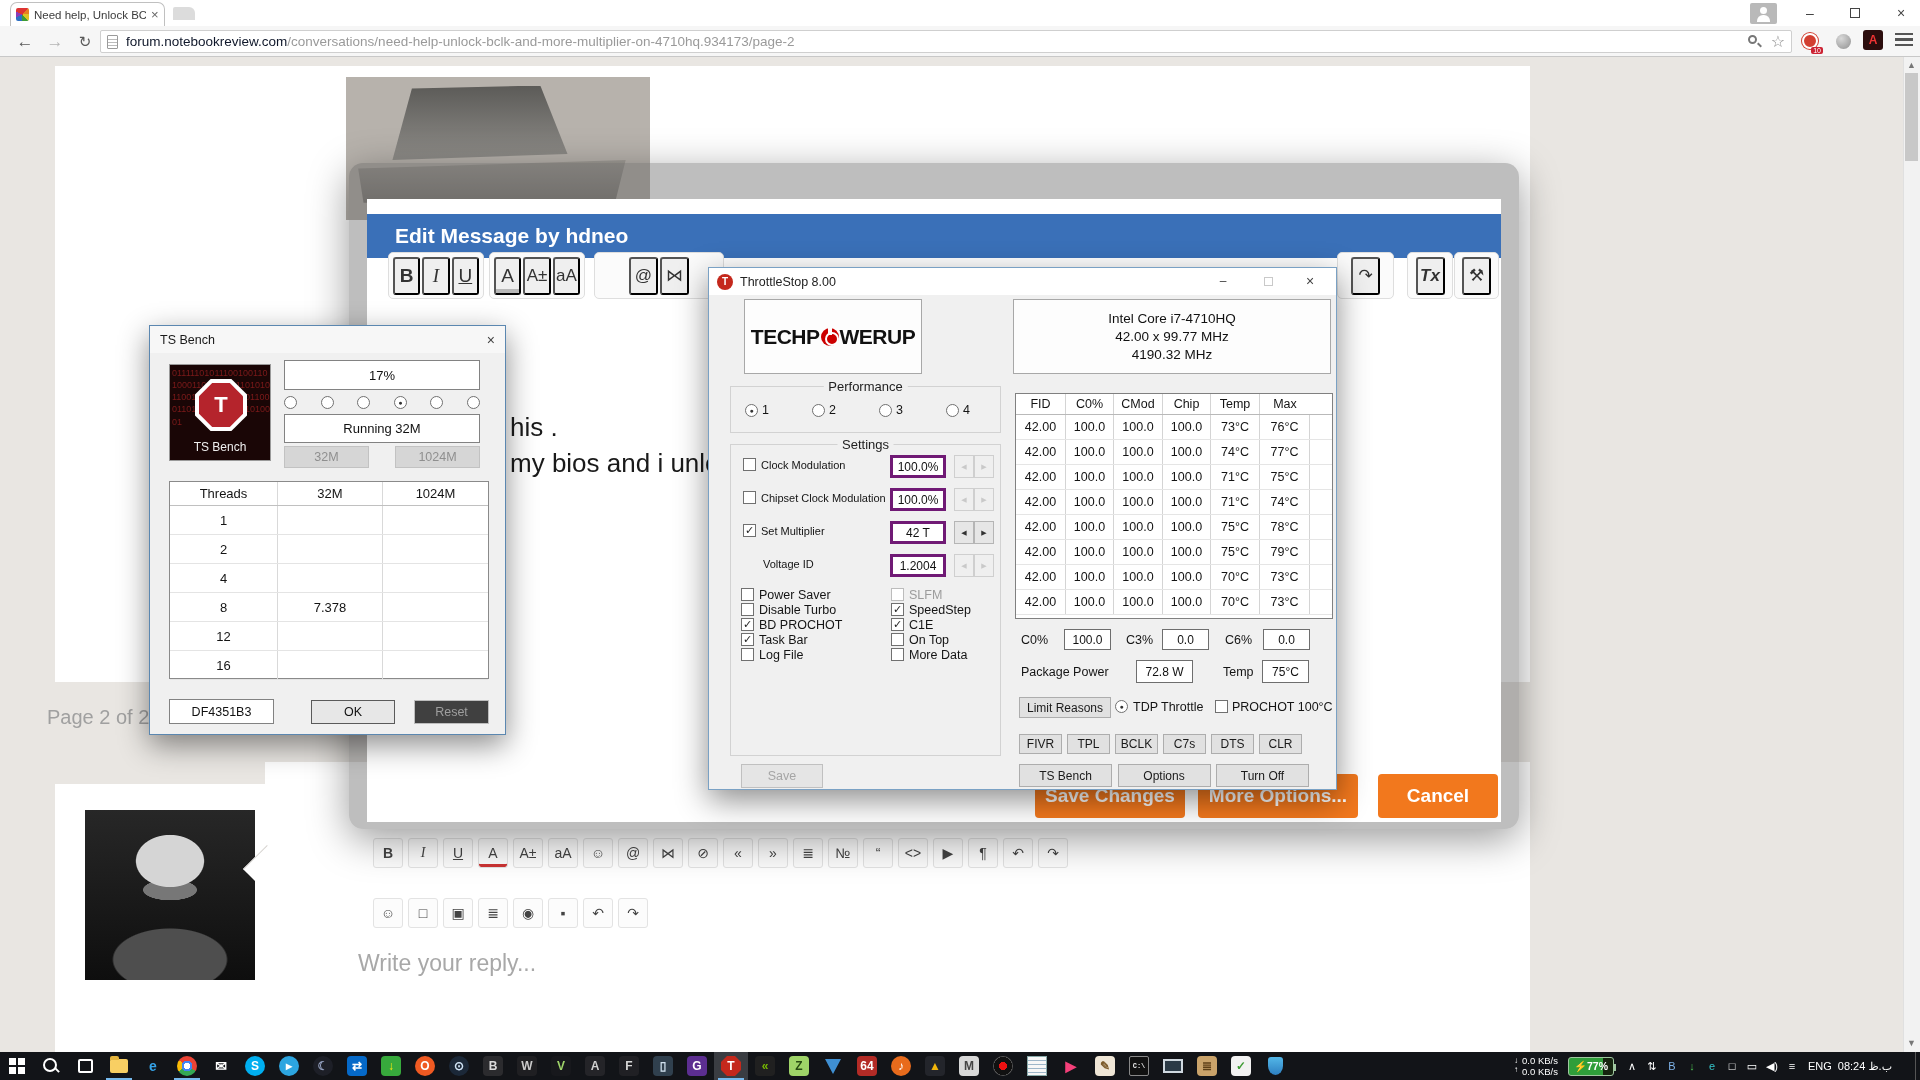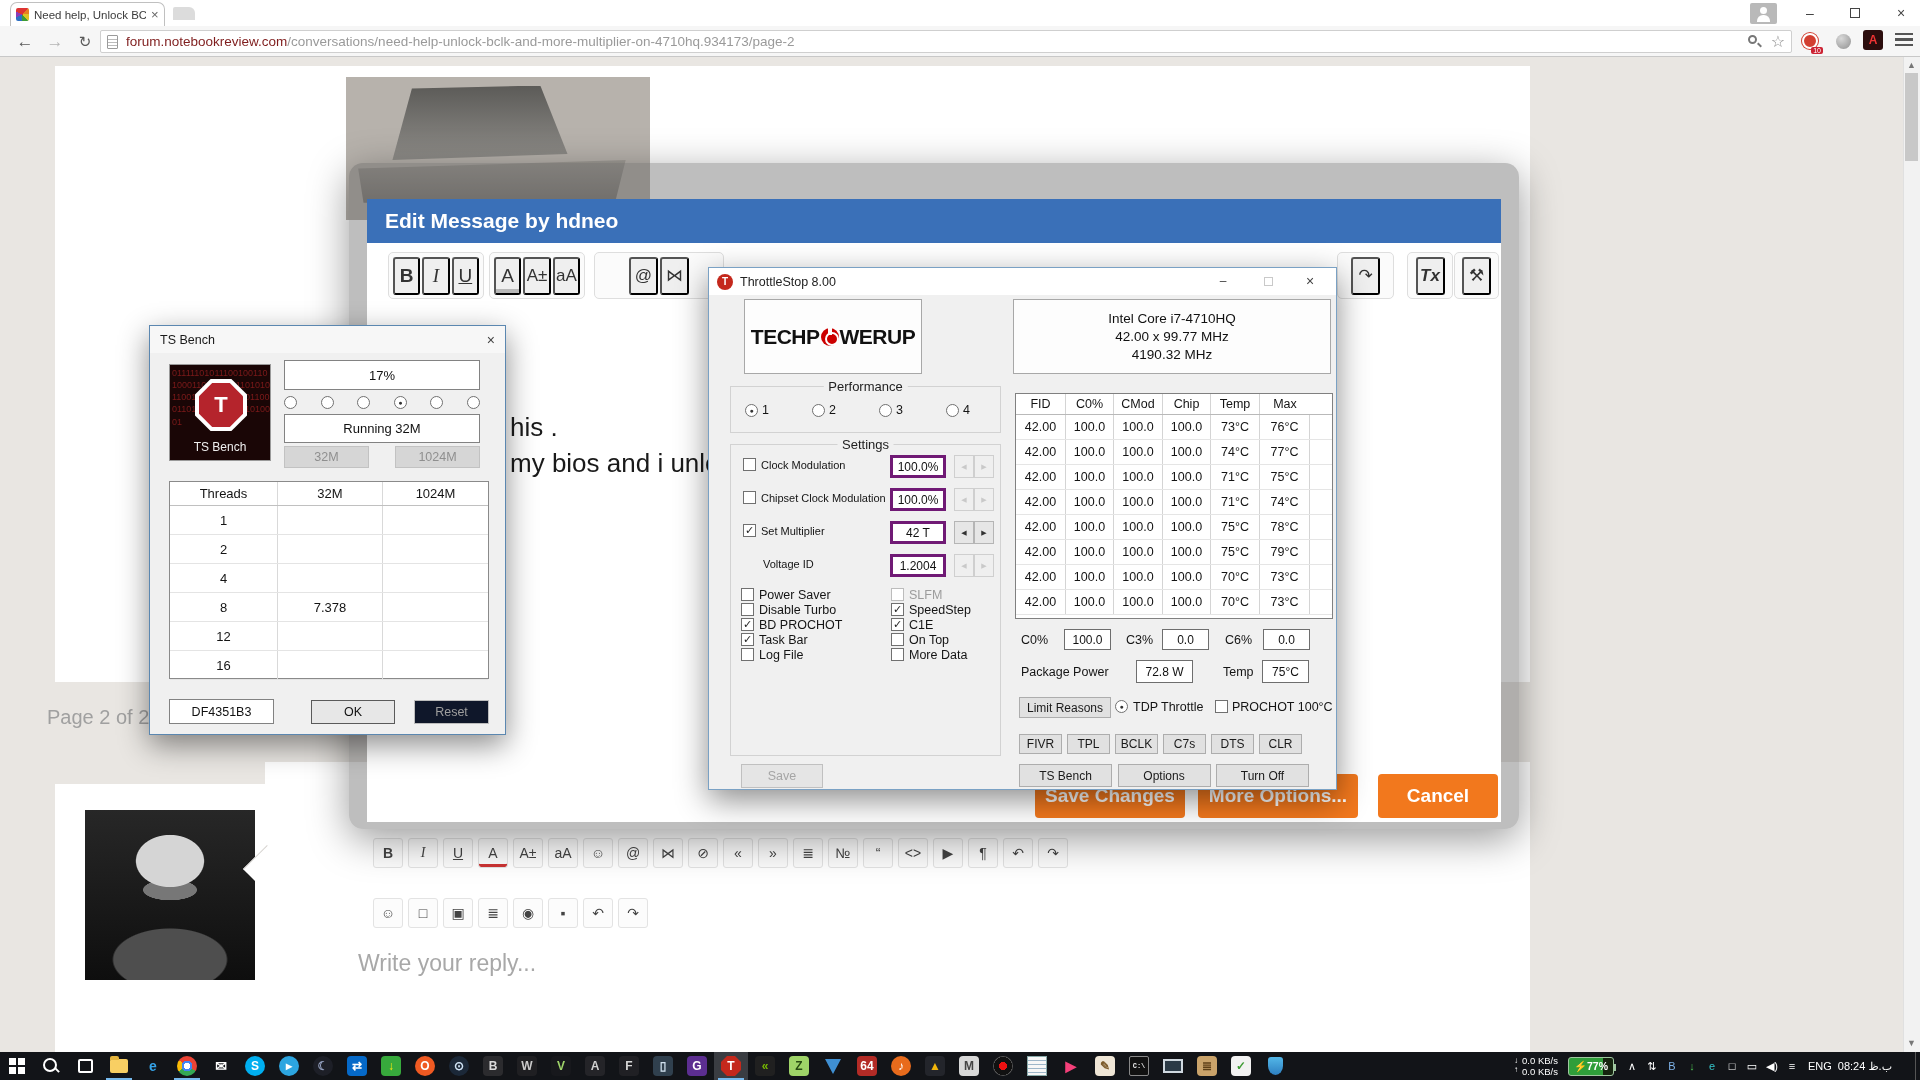--- a/index.html
+++ b/index.html
@@ -26,21 +26,21 @@
   #win-max .box { width:10px; height:10px; border:1px solid #444; }
   #toolbar { left:0; top:26px; width:1920px; height:31px; background:#f6f6f6; border-bottom:1px solid #c8c8c8; }
   .navbtn { top:31px; width:22px; height:22px; display:flex; align-items:center; justify-content:center;
     font-size:17px; color:#5a5a5a; }
   #nav-back { left:14px; } #nav-fwd { left:44px; color:#b5b5b5; } #nav-reload { left:74px; font-size:15px; }
   #omnibox { left:100px; top:30px; width:1692px; height:23px; background:#fff; border:1px solid #cfcfcf;
     border-radius:2px; display:flex; align-items:center; padding:0 6px; }
   #doc-icon { width:11px; height:14px; border:1px solid #9a9a9a; border-radius:1px; margin-right:8px;
     background:linear-gradient(#fff 3px, #bbb 3px 4px, #fff 4px 6px, #bbb 6px 7px, #fff 7px 9px, #bbb 9px 10px, #fff 10px); }
   #url-text { font-size:13.5px; white-space:nowrap; overflow:hidden; flex:1; }
-  #url-text .domain { color:#7f1d1d; } #url-text .path { color:#9a9a9a; }
+  #url-text .domain { color:#0f172a; } #url-text .path { color:#9a9a9a; }
   #zoom-icon { position:relative; width:13px; height:13px; margin-right:10px; }
   #zoom-icon .lens { position:absolute; width:9px; height:9px; border:2px solid #777; border-radius:50%; }
   #zoom-icon .handle { position:absolute; left:9px; top:9px; width:5px; height:2px; background:#777; transform:rotate(45deg); }
   #star-icon { font-size:16px; color:#8a8a8a; line-height:1; }
   .ext { top:30px; width:22px; height:22px; display:flex; align-items:center; justify-content:center; }
   #ext-adblock { left:1799px; } #ext-adblock .hand { width:16px; height:16px; border-radius:50%; background:#d23f31;
     border:2px solid #fff; box-shadow:0 0 0 1px #d23f31; }
   #ext-adblock .badge { position:absolute; right:-2px; bottom:-2px; background:#c23; color:#fff; font-size:7px;
     padding:0 2px; border-radius:2px; }
   #ext-globe { left:1832px; } #ext-globe .ball { width:15px; height:15px; border-radius:50%;
@@ -79,21 +79,21 @@
   
   #scrollbar { left:1903px; top:0px; width:17px; height:995px; background:#f2f2f2; border-left:1px solid #e0e0e0; }
   #sb-up { left:1903px; top:0px; width:17px; height:16px; font-size:9px; color:#777; display:flex; align-items:center; justify-content:center; }
   #sb-down { left:1903px; top:978px; width:17px; height:16px; font-size:9px; color:#777; display:flex; align-items:center; justify-content:center; }
   #sb-thumb { left:1905px; top:16px; width:13px; height:88px; background:#c8c8c8; }
 
   
   #modal-frame { left:349px; top:163px; width:1170px; height:666px; background:rgba(85,85,85,0.38);
     border-radius:14px; box-shadow:0 10px 40px rgba(0,0,0,0.4); }
   #modal { left:367px; top:199px; width:1134px; height:623px; background:#fff; }
-  #modal-header { left:0; top:0; width:1134px; height:44px; background:#3a70b8; display:flex; align-items:center; padding-left:18px; }
+  #modal-header { left:0; top:15px; width:1134px; height:44px; background:#3a70b8; display:flex; align-items:center; padding-left:28px; }
   #modal-title { color:#fff; font-size:21px; font-weight:bold; }
   .tgroup { position:absolute; top:53px; height:47px; border:1px solid #dedede; background:#fbfbfb; border-radius:5px;
     display:flex; align-items:center; justify-content:center; gap:2px; padding:0 4px; }
   .mbtn { width:29px; height:38px; display:flex; align-items:center; justify-content:center; font-size:17px; color:#333; border-radius:3px; }
   .mbtn[data-ic="bold"] { font-weight:bold; font-size:19px; }
   .mbtn[data-ic="italic"] { font-style:italic; font-family:"Liberation Serif",serif; font-size:19px; }
   .mbtn[data-ic="underline"] { text-decoration:underline; font-size:19px; }
   .mbtn[data-ic="text-color"] { font-size:19px; box-shadow:inset 0 -8px 0 -4px #b8b8b8; }
   .mbtn[data-ic="remove-format"] { font-style:italic; font-weight:bold; }
   #mg1 { left:21px; width:96px; } #mg2 { left:122px; width:96px; } #mg3 { left:227px; width:130px; }
@@ -203,21 +203,21 @@
     color:#8f8f8f; font-size:12.5px; display:flex; align-items:center; justify-content:center; }
   #tsb-32m { left:134px; } #tsb-1024m { left:245px; }
   #tsb-table { left:19px; top:155px; width:320px; height:198px; background:#fff; border:1px solid #8a8a8a; }
   .tsbt-row { display:grid; grid-template-columns:108px 105px 1fr; height:29px; border-bottom:1px solid #e4e4e4; }
   .tsbt-row.hdr { height:24px; border-bottom:1px solid #c0c0c0; }
   .tsbt-row > span { display:flex; align-items:center; justify-content:center; font-size:13px; color:#141414; border-right:1px solid #d9d9d9; }
   .tsbt-row > span:last-child { border-right:none; }
   #tsb-checksum { left:19px; top:373px; width:105px; height:25px; font-size:12.5px; }
   #tsb-ok { position:absolute; left:161px; top:374px; width:84px; height:24px; background:#e7e7e7; border:1px solid #5a5a5a;
     font-size:12.5px; color:#111; display:flex; align-items:center; justify-content:center; }
-  #tsb-reset { position:absolute; left:264px; top:374px; width:75px; height:24px; background:#0f172a; border:1px solid #bdbdbd;
+  #tsb-reset { position:absolute; left:264px; top:374px; width:75px; height:24px; background:#404040; border:1px solid #bdbdbd;
     font-size:12.5px; color:#9e9e9e; display:flex; align-items:center; justify-content:center; }
 
   
   #taskbar { left:0; top:1052px; width:1920px; height:28px; background:#121418; display:flex; align-items:stretch; z-index:50; }
   #tb-icons { display:flex; }
   .tb-item { position:relative; width:34px; height:28px; display:flex; align-items:center; justify-content:center; }
   .tb-item[data-state="open"]::after, .tb-item[data-state="active"]::after { content:""; position:absolute; left:4px; right:4px; bottom:0;
     height:2px; background:#76b9ed; }
   .tb-item[data-state="active"] { background:#3a3d42; }
   .ic { width:20px; height:20px; display:flex; align-items:center; justify-content:center; font-size:14px; font-weight:bold; color:#fff; }

